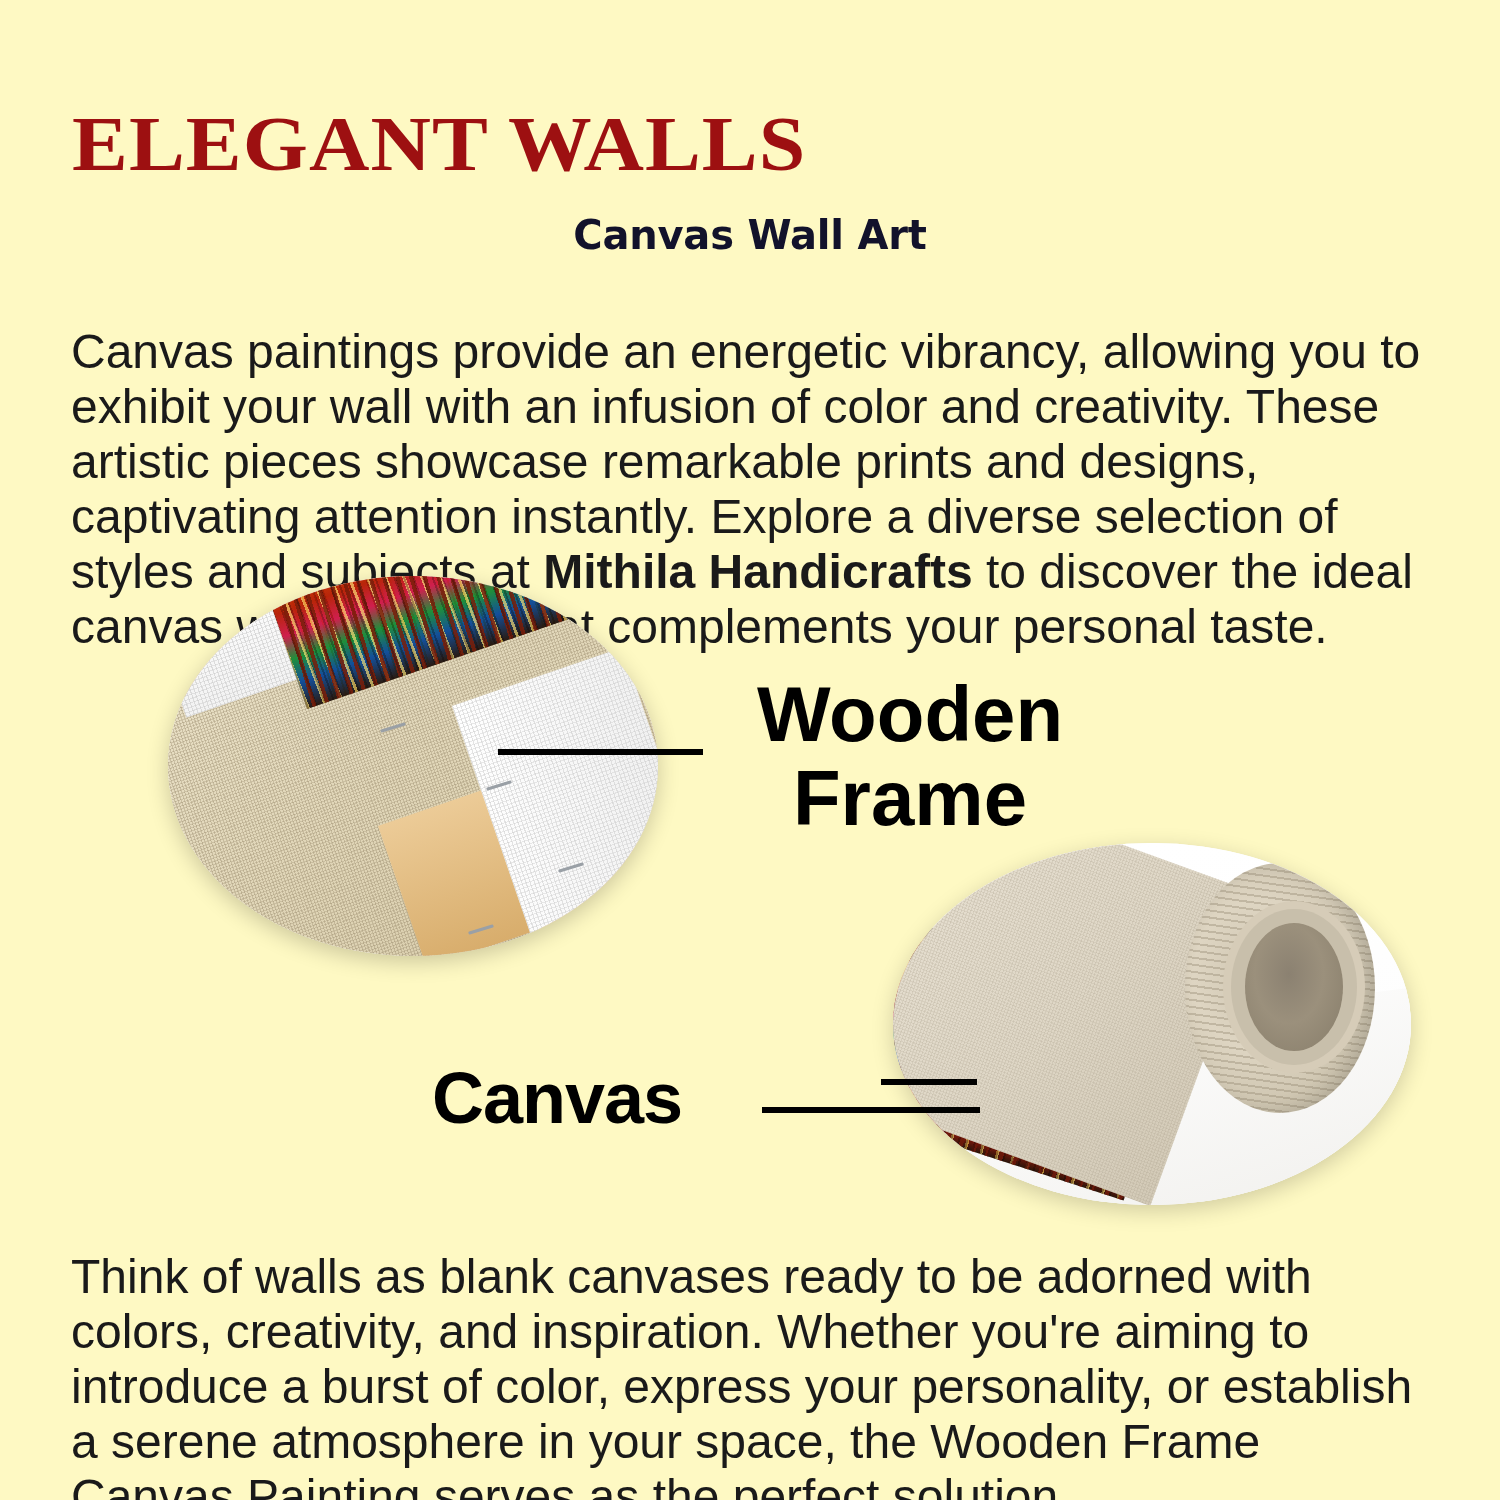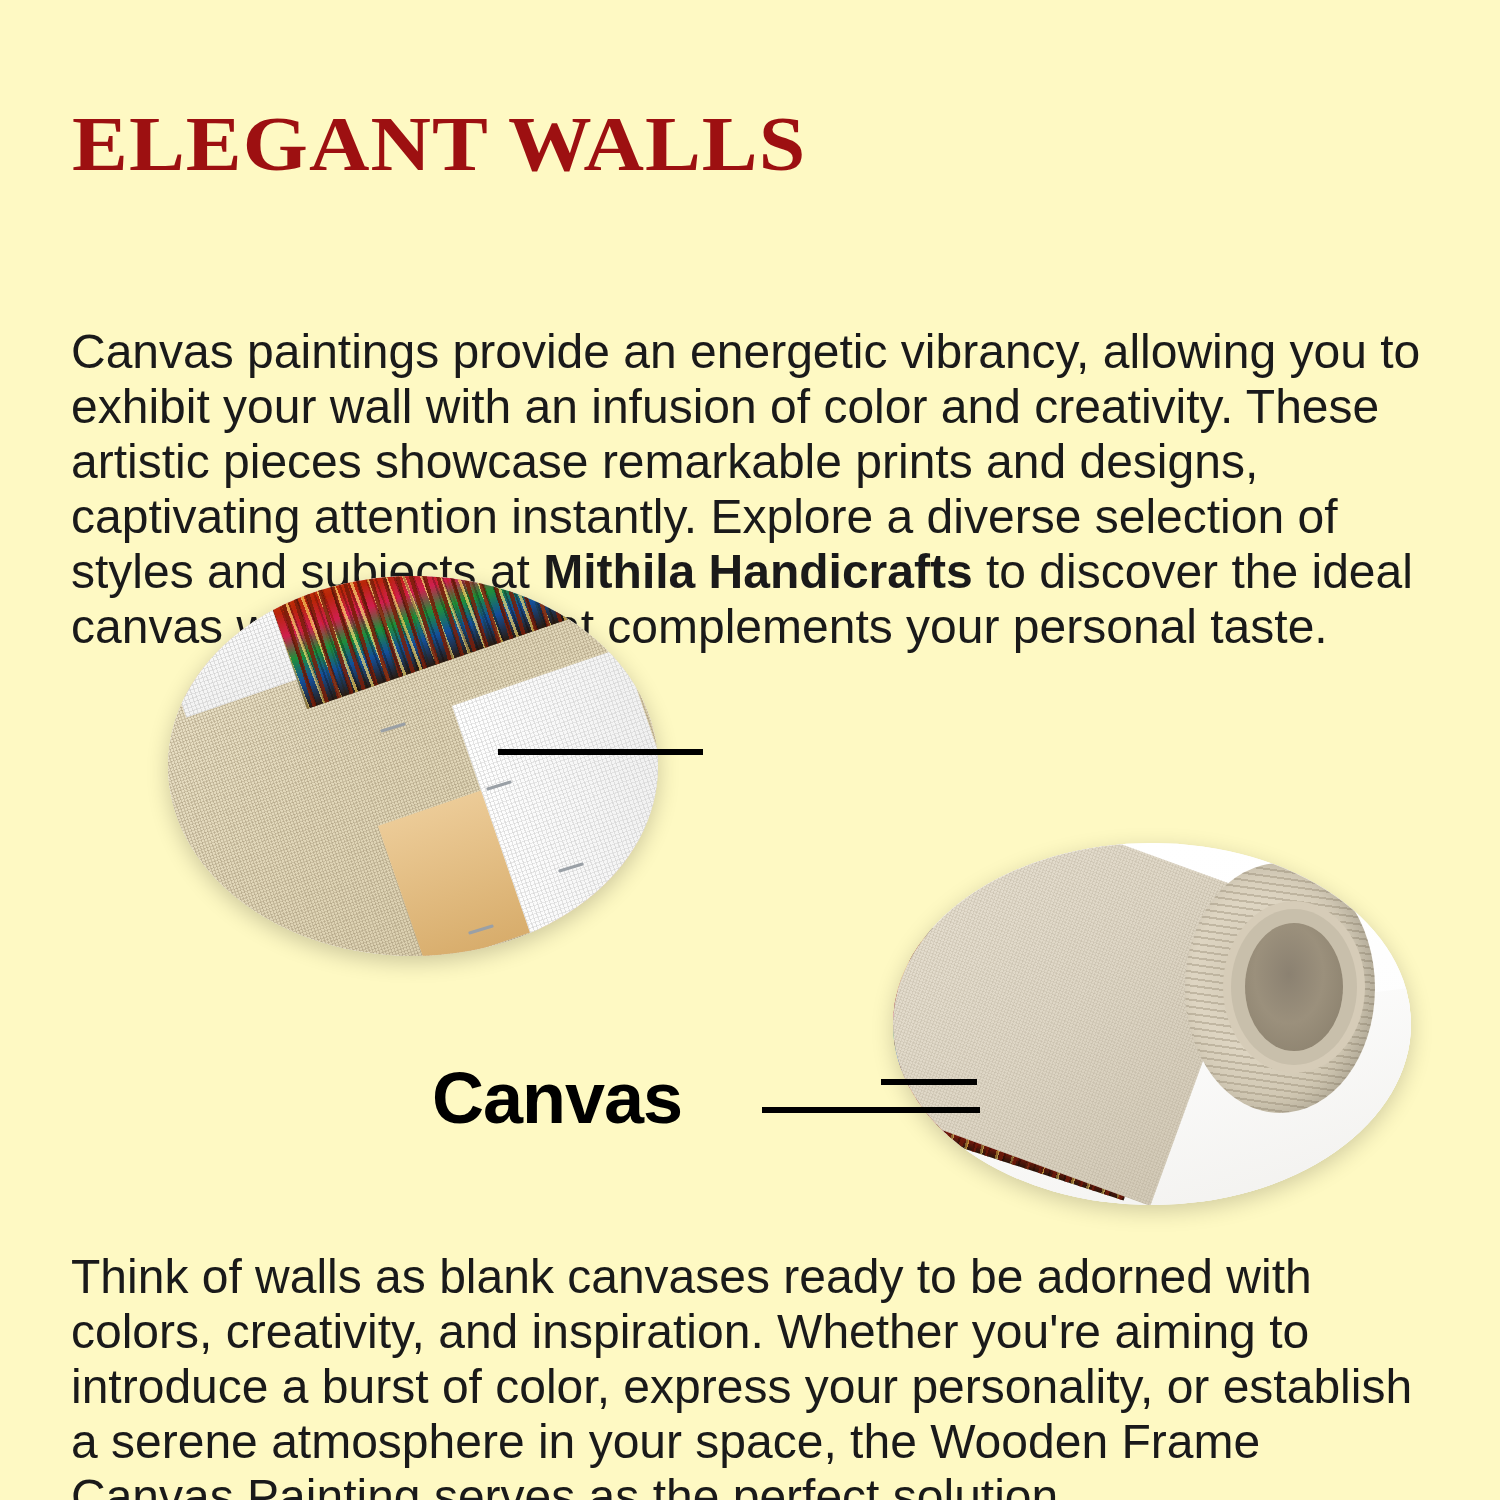--- a/index.html
+++ b/index.html
@@ -236,40 +236,45 @@
   }
 </style>
 </head>
 <body>
 
 <div class="page">
 
   <div id="brand-title">ELEGANT WALLS</div>
 
 
+  <div id="section-subtitle">Canvas Wall Art</div>
 
   <div class="body-copy" id="intro-paragraph"><span>Canvas paintings provide an energetic vibrancy, allowing you to exhibit your wall with an infusion of color and creativity. These artistic pieces showcase remarkable prints and designs, captivating attention instantly. Explore a diverse selection of styles and subjects at </span><b>Mithila Handicrafts</b><span> to discover the ideal canvas wall painting that complements your personal taste.</span></div>
 
   <div id="wooden-frame-figure">
     <div class="oval">
       <div class="wf-linen"></div>
       <div class="wf-wood-inner"></div>
       <div class="wf-wood"></div>
       <div class="wf-white"></div>
       <div class="wf-white2"></div>
       <div class="wf-art"></div>
       <div class="wf-art-2"></div>
       <div class="wf-staple" style="left:212px;top:150px;"></div>
       <div class="wf-staple" style="left:318px;top:208px;"></div>
       <div class="wf-staple" style="left:390px;top:290px;"></div>
       <div class="wf-staple" style="left:300px;top:352px;"></div>
     </div>
     <div class="connector"></div>
   </div>
 
+  <div id="wooden-frame-label">
+    <div>Wooden</div>
+    <div>Frame</div>
+  </div>
 
   <div id="canvas-roll-figure">
     <div class="oval">
       <div class="cr-backdrop"></div>
       <div class="cr-sheet-lower"></div>
       <div class="cr-art"></div>
       <div class="cr-art2"></div>
       <div class="cr-canvas-top"></div>
       <div class="cr-roll"></div>
       <div class="cr-roll-core"></div>

